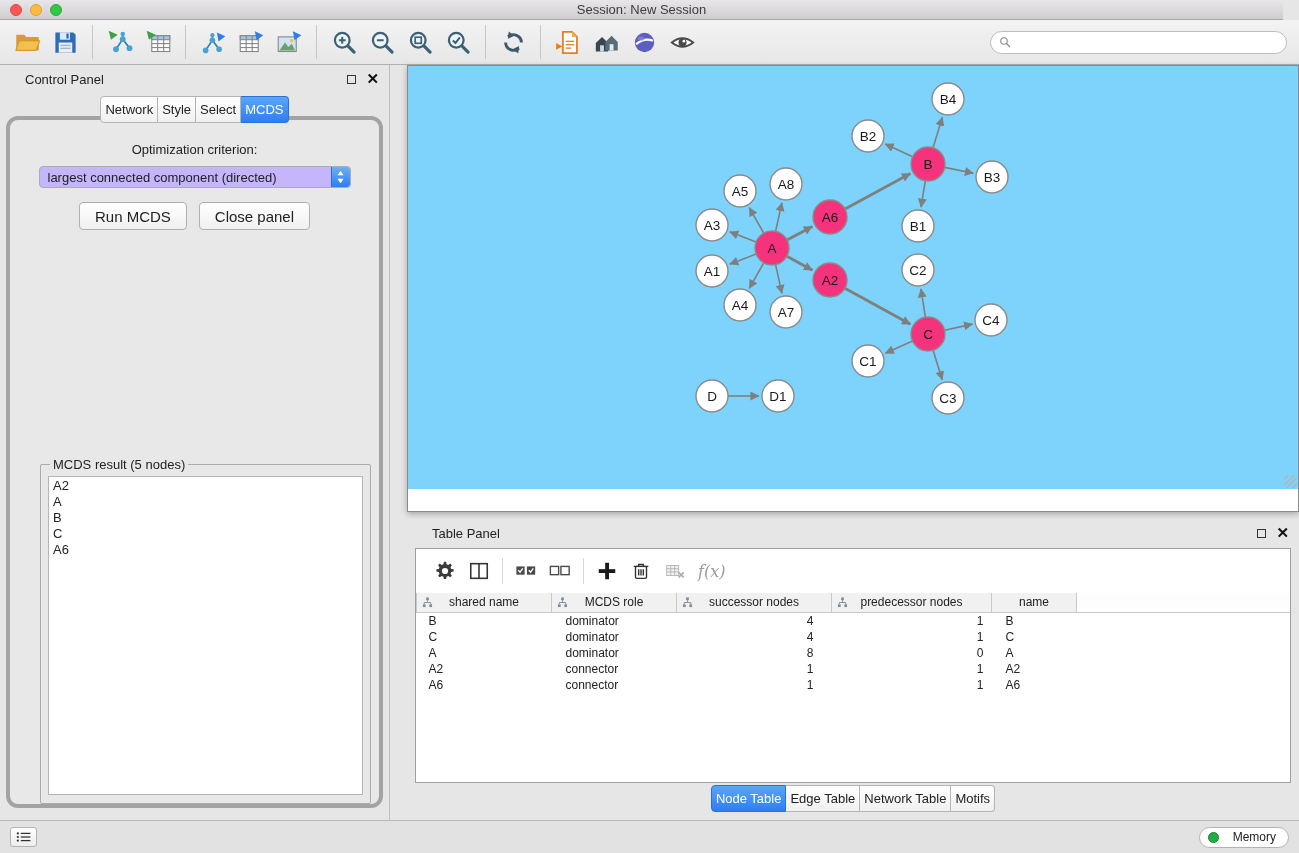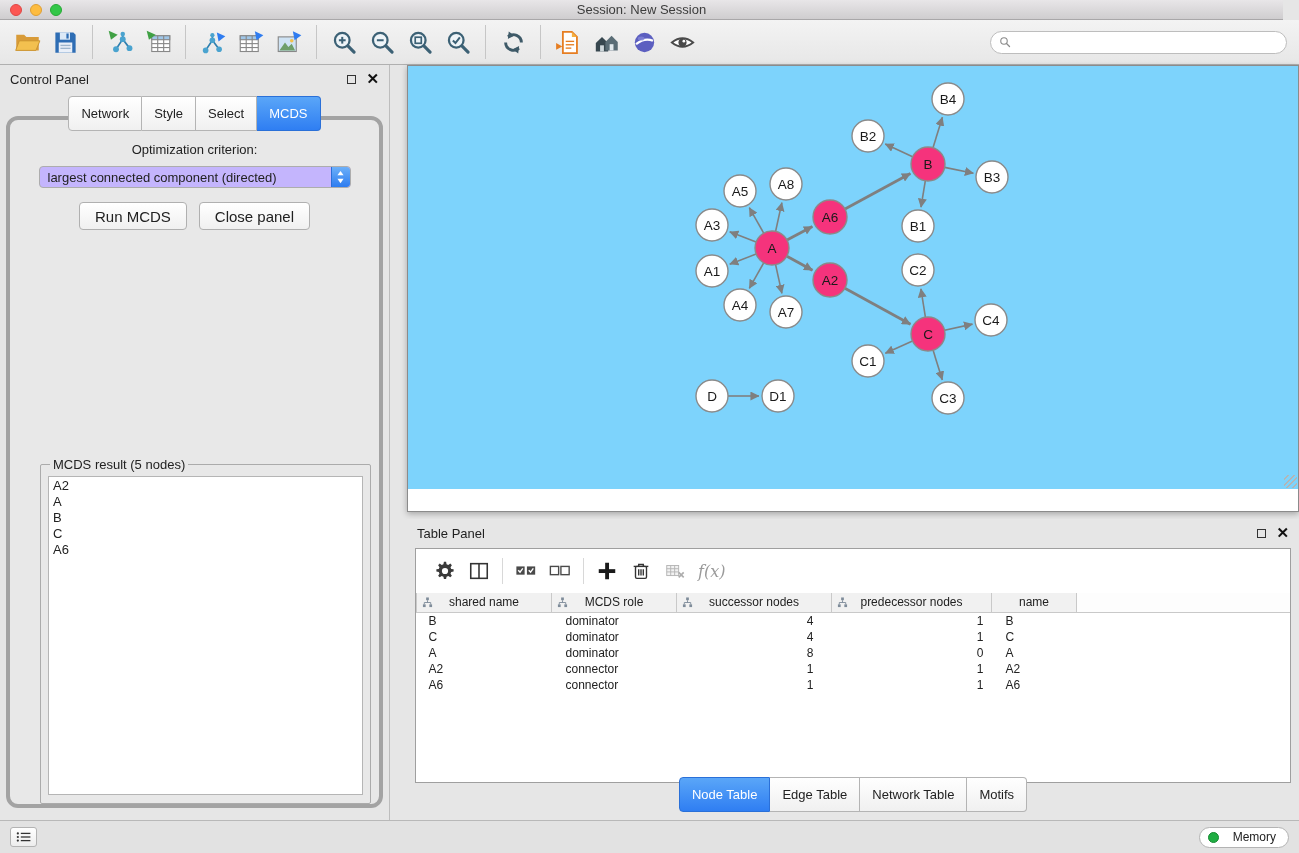--- a/index.html
+++ b/index.html
@@ -41,33 +41,33 @@
     width:297px; height:23px; background:#fff;
     border:1px solid #bdbdbd; border-radius:12px;
     display:flex; align-items:center; padding:0 8px; gap:5px; margin-right:4px;
   }
   .searchbox svg { width:12px; height:12px; flex:none; }
   .searchbox input { border:none; outline:none; flex:1; font-size:12px; background:transparent; font-family:inherit; }
 
   
   .panel-header {
     height:28px; display:flex; align-items:center; justify-content:space-between;
-    padding:0 10px; font-size:13px; color:#222;
+    padding:0 10px; font-size:13px; color:#222;margin-left:15px;
   }
   .win-icons { display:flex; align-items:center; gap:10px; }
   .win-sq { width:9px; height:9px; border:1.6px solid #333; display:inline-block; }
   .win-x { font-size:15px; font-weight:bold; color:#111; line-height:10px; }
 
   
   .seg-group { display:flex; }
   .seg {
     font-family:inherit; font-size:13px; color:#222;
     background:linear-gradient(#ffffff,#f0f0f0);
     border:1px solid #b4b4b4; border-left:none;
-    height:35px; padding:0 12px; cursor:default; line-height:19px;
+    height:27px; padding:0 4px; cursor:default; line-height:19px;
   }
   .seg:first-child { border-left:1px solid #b4b4b4; border-radius:4px 0 0 4px; }
   .seg:last-child { border-radius:0 4px 4px 0; }
   .seg.active { background:linear-gradient(#5aa6f8,#2f7ef2); color:#fff; border-color:#2a70d8; }
 
   
   .control-panel {
     position:absolute; left:0; top:65px; width:390px; height:755px;
     background:#e6e6e6; border-right:1px solid #bdbdbd;
   }

